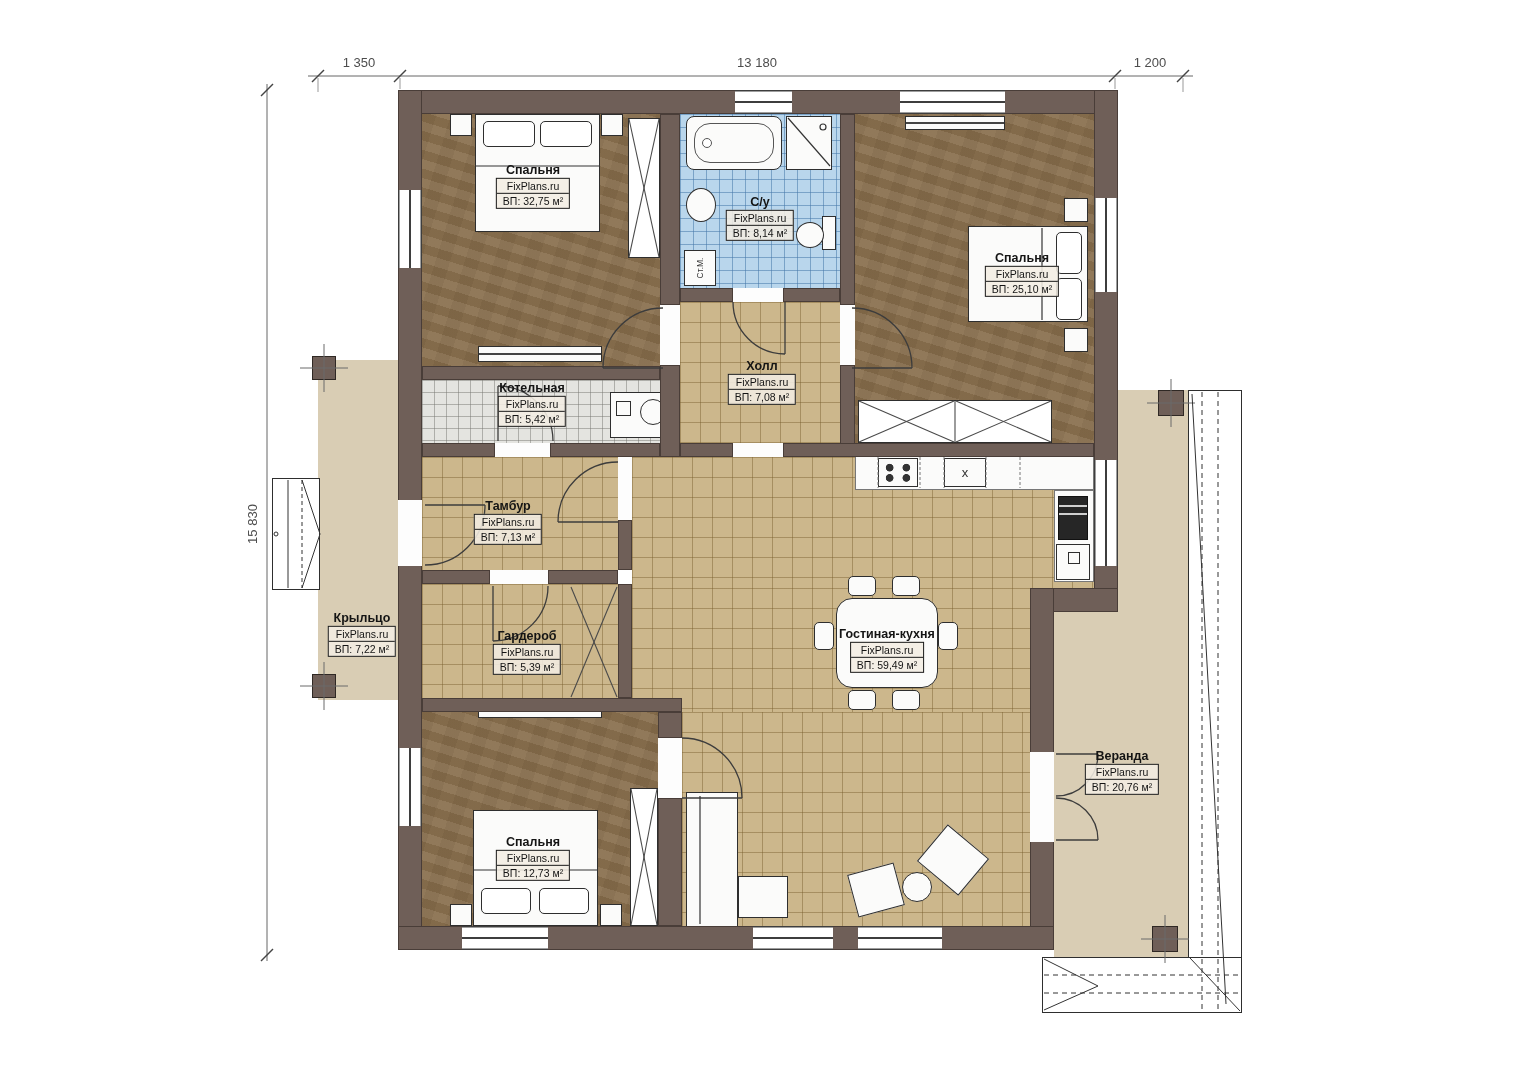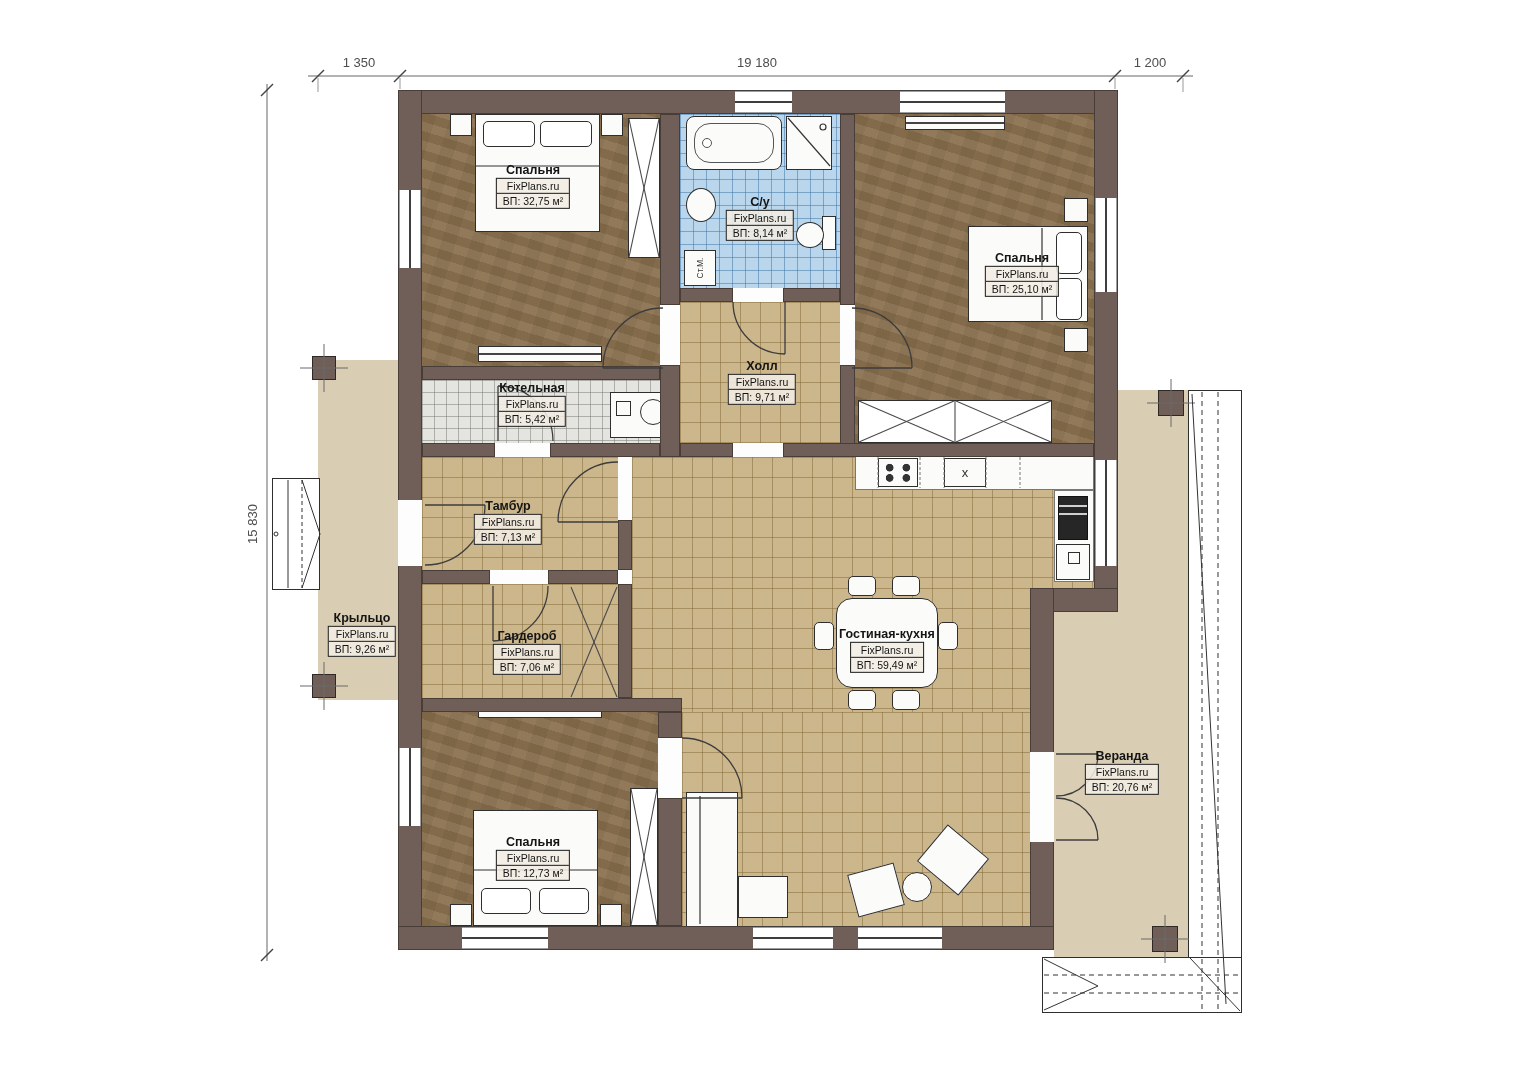--- a/index.html
+++ b/index.html
@@ -293,21 +293,21 @@
       <line x1="312" y1="82" x2="324" y2="70"></line>
         <line x1="394" y1="82" x2="406" y2="70"></line>
       <line x1="1109" y1="82" x2="1121" y2="70"></line>
         <line x1="1177" y1="82" x2="1189" y2="70"></line>
       <line x1="261" y1="96" x2="273" y2="84"></line>
         <line x1="261" y1="961" x2="273" y2="949"></line>
     </g>
   </svg>
 
   <div class="dim" style="left:359px;top:62px;">1 350</div>
-  <div class="dim" style="left:757px;top:62px;">19 180</div>
+  <div class="dim" style="left:757px;top:62px;">13 180</div>
   <div class="dim" style="left:1150px;top:62px;">1 200</div>
   <div class="dim vert" style="left:252px;top:524px;">15 830</div>
 
   <div class="label" style="left:533px;top:186px;">
     <div class="lname">Спальня</div>
     <div class="lbox">
       <div class="r1">FixPlans.ru</div>
       <div class="r2">ВП: 32,75 м²</div>
     </div>
   </div>
@@ -329,42 +329,42 @@
     <div class="lname">Котельная</div>
     <div class="lbox">
       <div class="r1">FixPlans.ru</div>
       <div class="r2">ВП: 5,42 м²</div>
     </div>
   </div>
   <div class="label" style="left:762px;top:382px;">
     <div class="lname">Холл</div>
     <div class="lbox">
       <div class="r1">FixPlans.ru</div>
-      <div class="r2">ВП: 9,71 м²</div>
+      <div class="r2">ВП: 7,08 м²</div>
     </div>
   </div>
   <div class="label" style="left:508px;top:522px;">
     <div class="lname">Тамбур</div>
     <div class="lbox">
       <div class="r1">FixPlans.ru</div>
       <div class="r2">ВП: 7,13 м²</div>
     </div>
   </div>
   <div class="label" style="left:527px;top:652px;">
     <div class="lname">Гардероб</div>
     <div class="lbox">
       <div class="r1">FixPlans.ru</div>
-      <div class="r2">ВП: 7,06 м²</div>
+      <div class="r2">ВП: 5,39 м²</div>
     </div>
   </div>
   <div class="label" style="left:362px;top:634px;">
     <div class="lname">Крыльцо</div>
     <div class="lbox">
       <div class="r1">FixPlans.ru</div>
-      <div class="r2">ВП: 9,26 м²</div>
+      <div class="r2">ВП: 7,22 м²</div>
     </div>
   </div>
   <div class="label" style="left:887px;top:650px;">
     <div class="lname">Гостиная-кухня</div>
     <div class="lbox">
       <div class="r1">FixPlans.ru</div>
       <div class="r2">ВП: 59,49 м²</div>
     </div>
   </div>
   <div class="label" style="left:1122px;top:772px;">

